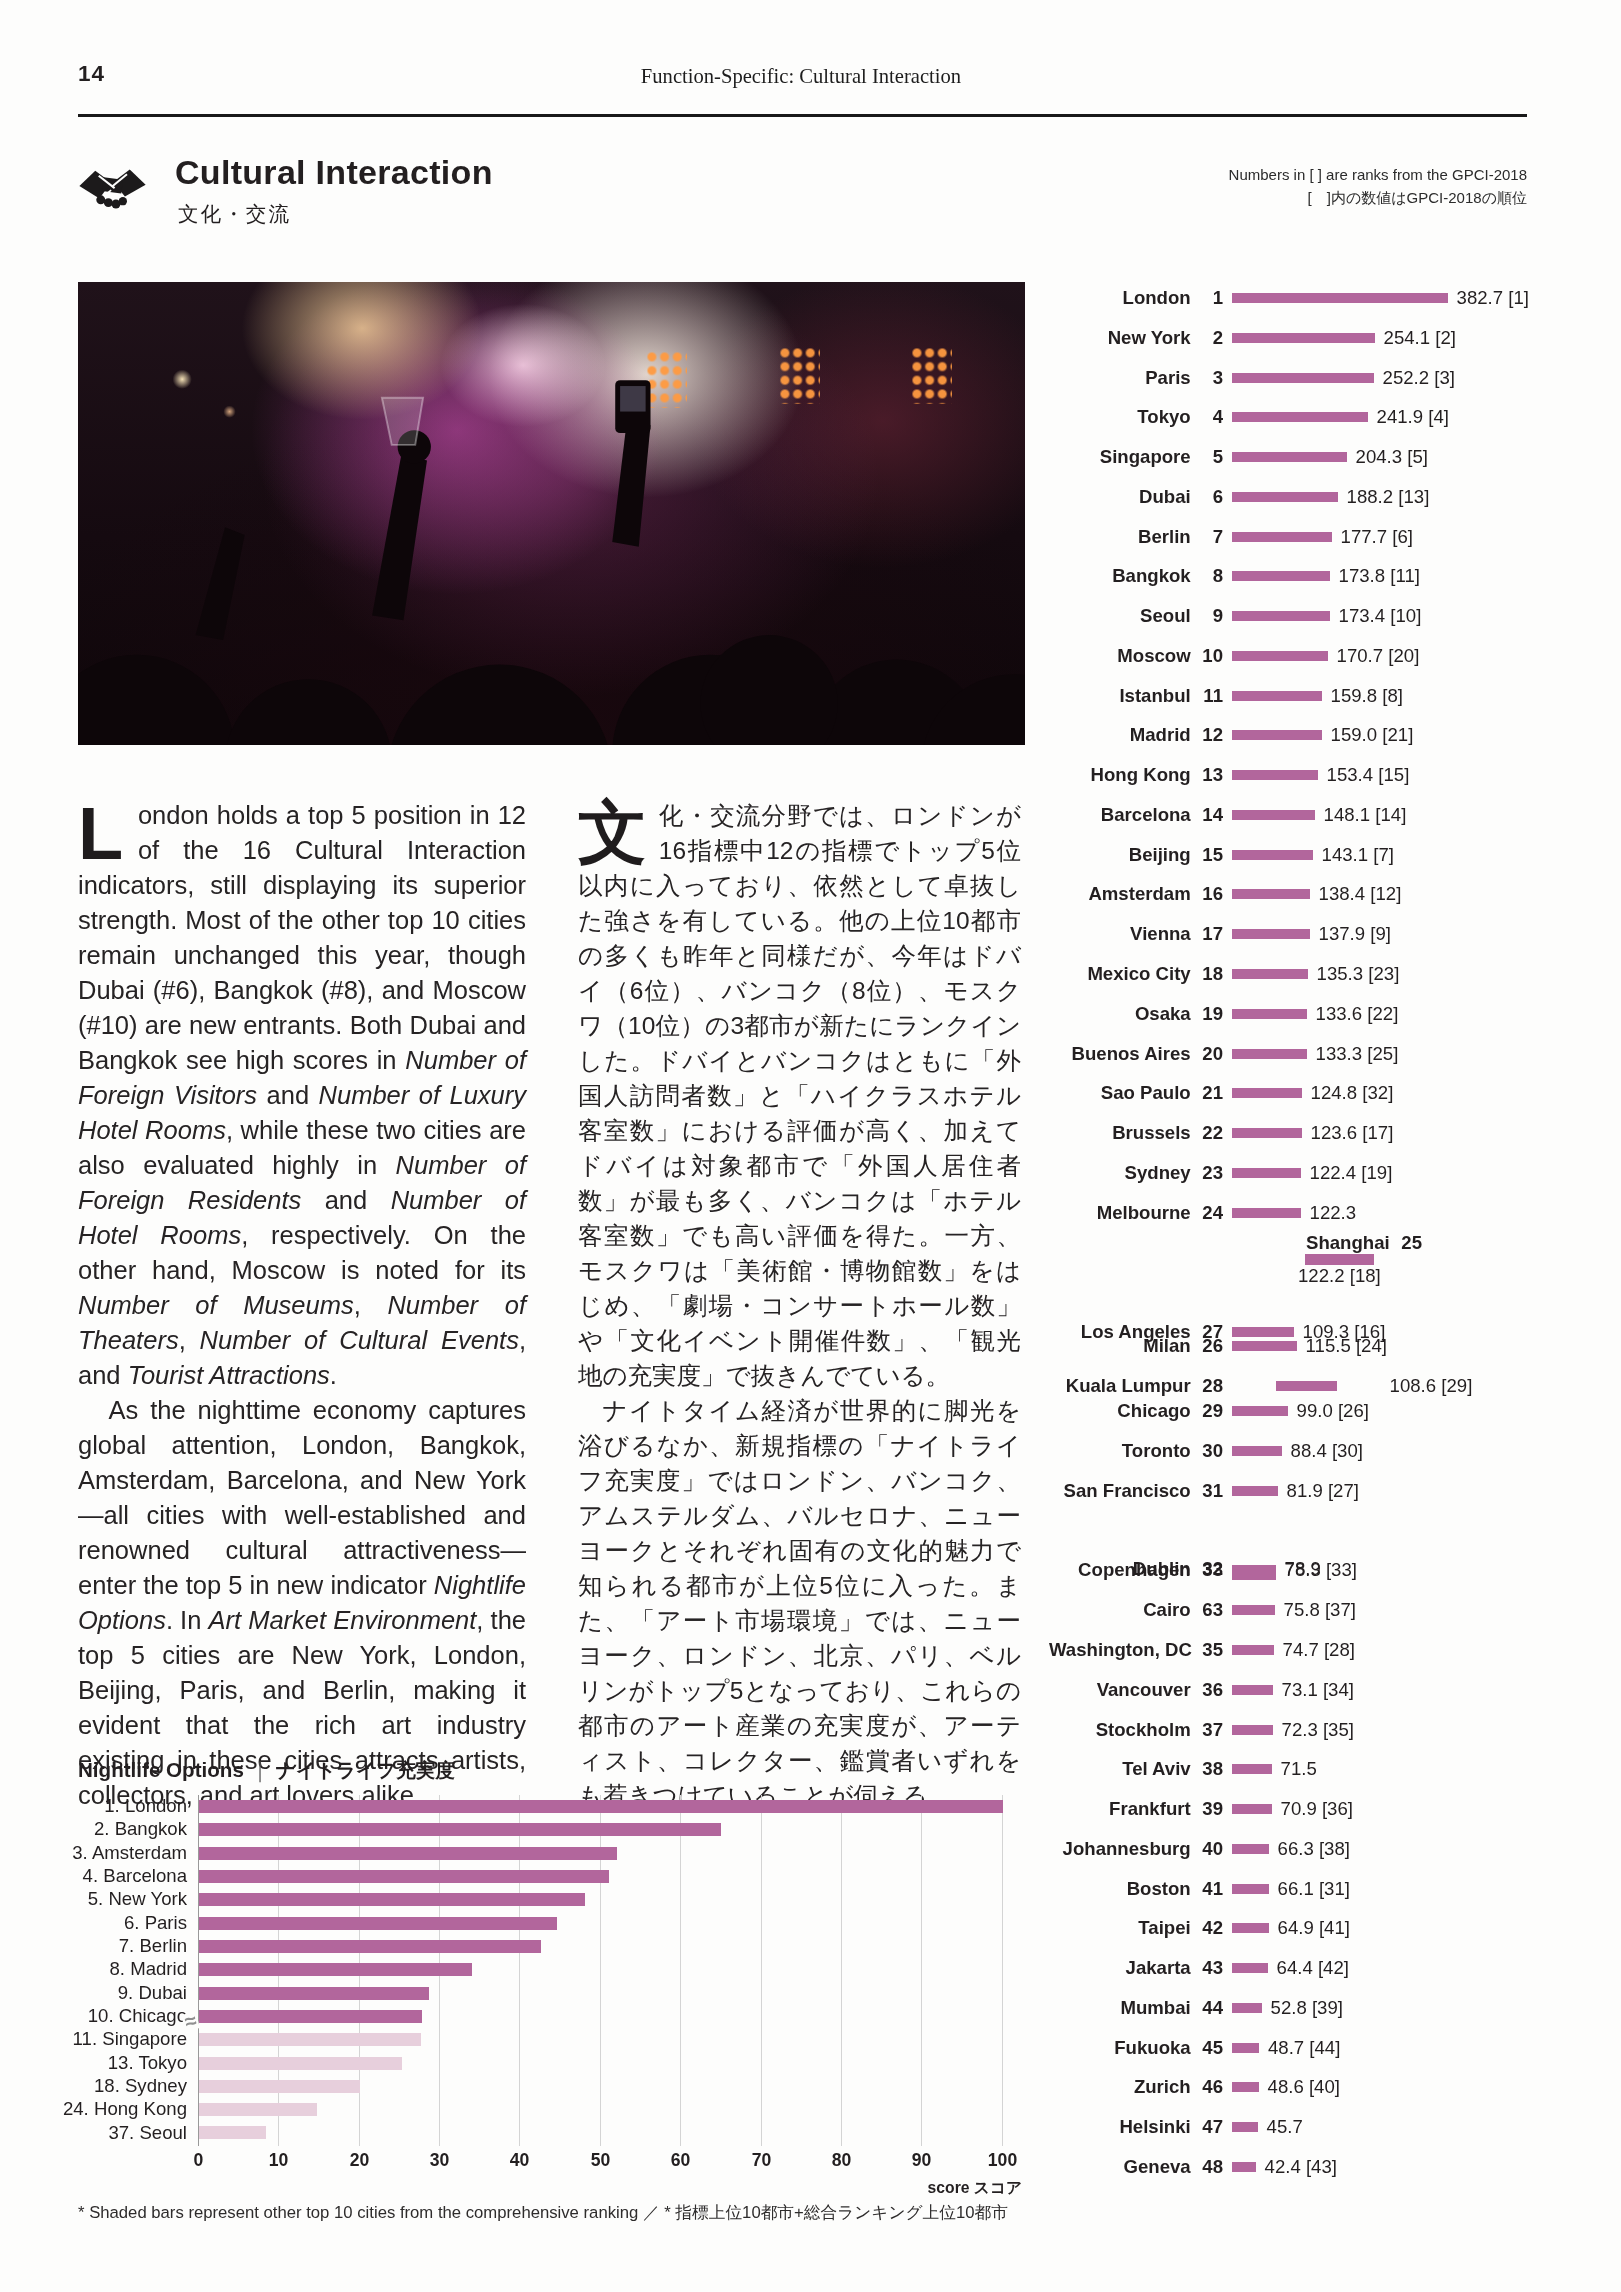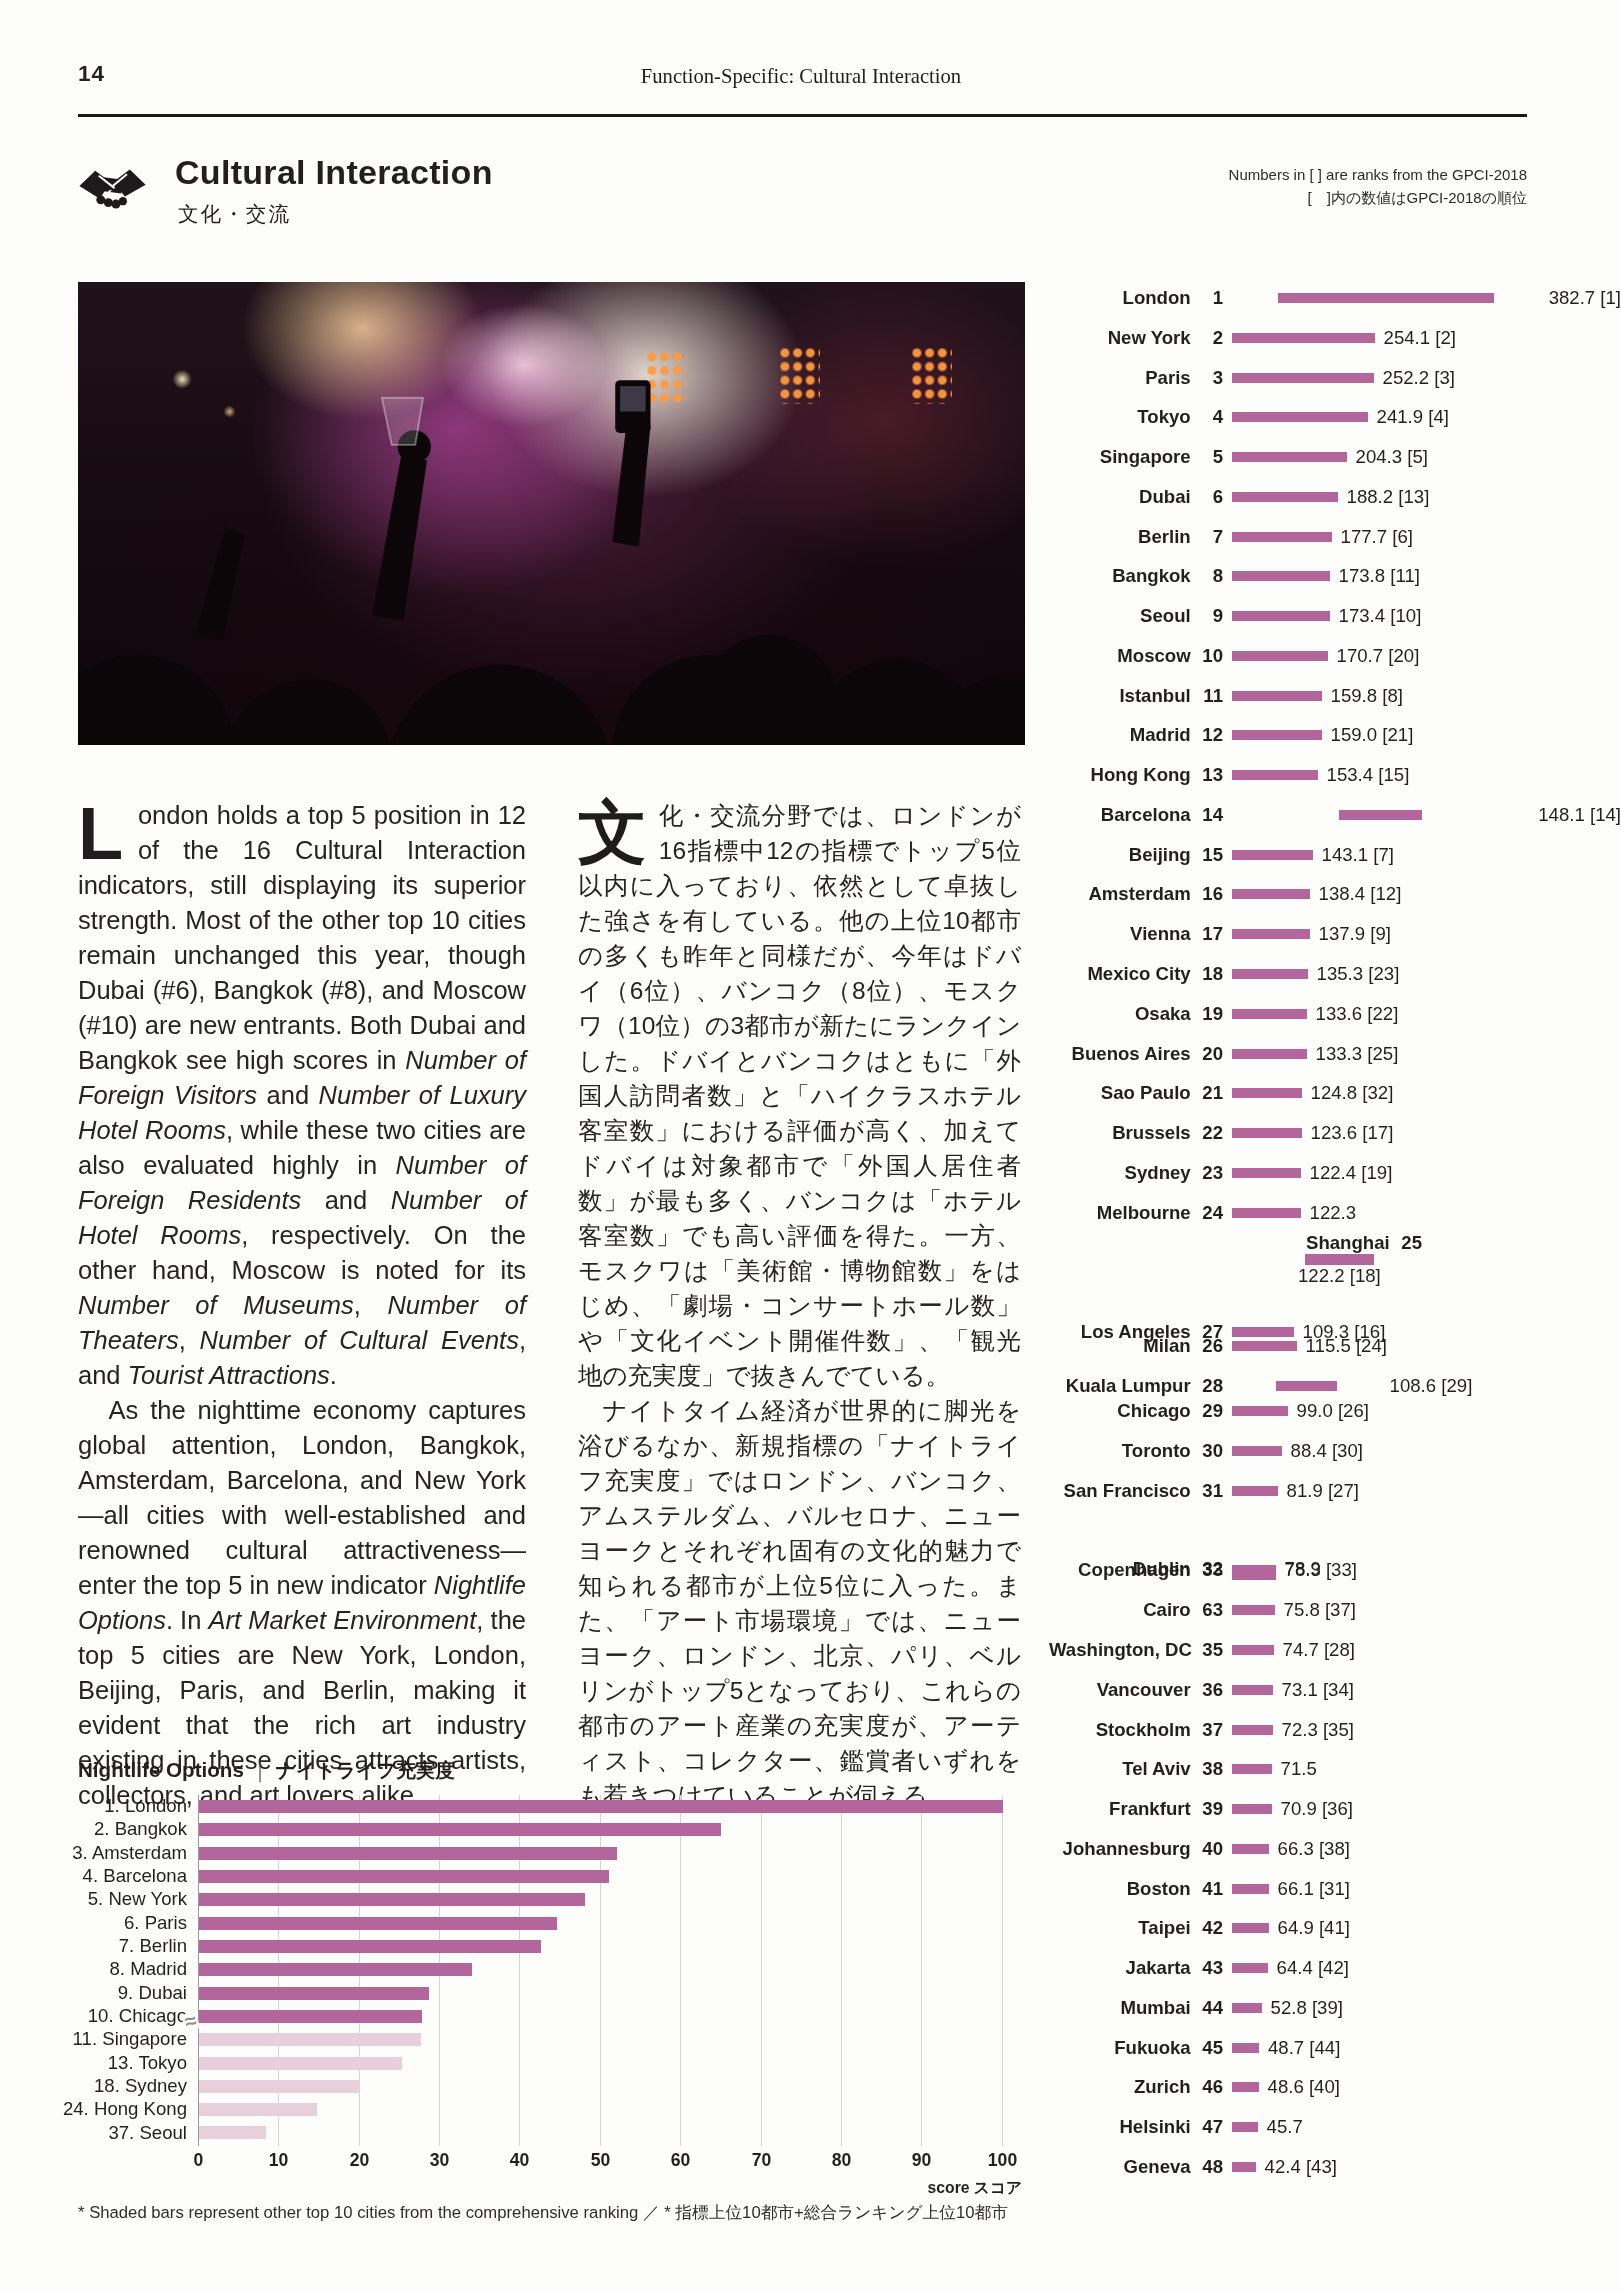--- a/index.html
+++ b/index.html
@@ -141,21 +141,21 @@
     <p><span class="dropcap">L</span><span><span>ondon holds a top 5 position in 12 of the 16 Cultural Interaction indicators, still displaying its superior strength. Most of the other top 10 cities remain unchanged this year, though Dubai (#6), Bangkok (#8), and Moscow (#10) are new entrants. Both Dubai and Bangkok see high scores in </span><em>Number of Foreign Visitors</em><span> and </span><em>Number of Luxury Hotel Rooms</em><span>, while these two cities are also evaluated highly in </span><em>Number of Foreign Residents</em><span> and </span><em>Number of Hotel Rooms</em><span>, respectively. On the other hand, Moscow is noted for its </span><em>Number of Museums</em><span>, </span><em>Number of Theaters</em><span>, </span><em>Number of Cultural Events</em><span>, and </span><em>Tourist Attractions</em><span>.</span></span></p>
     <p><span>As the nighttime economy captures global attention, London, Bangkok, Amsterdam, Barcelona, and New York—all cities with well-established and renowned cultural attractiveness—enter the top 5 in new indicator </span><em>Nightlife Options</em><span>. In </span><em>Art Market Environment</em><span>, the top 5 cities are New York, London, Beijing, Paris, and Berlin, making it evident that the rich art industry existing in these cities attracts artists, collectors, and art lovers alike.</span></p>
   </div>
 
   <div class="jp-col">
     <p><span class="dropcap">文</span><span>化・交流分野では、ロンドンが16指標中12の指標でトップ5位以内に入っており、依然として卓抜した強さを有している。他の上位10都市の多くも昨年と同様だが、今年はドバイ（6位）、バンコク（8位）、モスクワ（10位）の3都市が新たにランクインした。ドバイとバンコクはともに「外国人訪問者数」と「ハイクラスホテル客室数」における評価が高く、加えてドバイは対象都市で「外国人居住者数」が最も多く、バンコクは「ホテル客室数」でも高い評価を得た。一方、モスクワは「美術館・博物館数」をはじめ、「劇場・コンサートホール数」や「文化イベント開催件数」、「観光地の充実度」で抜きんでている。</span></p>
     <p>ナイトタイム経済が世界的に脚光を浴びるなか、新規指標の「ナイトライフ充実度」ではロンドン、バンコク、アムステルダム、バルセロナ、ニューヨークとそれぞれ固有の文化的魅力で知られる都市が上位5位に入った。また、「アート市場環境」では、ニューヨーク、ロンドン、北京、パリ、ベルリンがトップ5となっており、これらの都市のアート産業の充実度が、アーティスト、コレクター、鑑賞者いずれをも惹きつけていることが伺える。</p>
   </div>
 
   <div class="ranking" id="ranking-rows">
-      <div class="rank-row" style="top: 0px; justify-content: space-between;">
+      <div class="rank-row" style="top: 0px;">
         <div class="rank-label">
           <span class="rank-city">London</span>
           <span class="rank-num">1</span>
         </div>
         <div class="rank-bar" style="width: 216px;"></div>
         <span class="rank-val">382.7 [1]</span>
       </div>
       <div class="rank-row" style="top: 40px;">
         <div class="rank-label">
           <span class="rank-city">New York</span>
@@ -245,21 +245,21 @@
         <span class="rank-val">159.0 [21]</span>
       </div>
       <div class="rank-row" style="top: 477px;">
         <div class="rank-label">
           <span class="rank-city">Hong Kong</span>
           <span class="rank-num">13</span>
         </div>
         <div class="rank-bar" style="width: 86px;"></div>
         <span class="rank-val">153.4 [15]</span>
       </div>
-      <div class="rank-row" style="top: 517px; justify-content: space-between;">
+      <div class="rank-row" style="top: 517px;">
         <div class="rank-label">
           <span class="rank-city">Barcelona</span>
           <span class="rank-num">14</span>
         </div>
         <div class="rank-bar" style="width: 83px;"></div>
         <span class="rank-val">148.1 [14]</span>
       </div>
       <div class="rank-row" style="top: 557px;">
         <div class="rank-label">
           <span class="rank-city">Beijing</span>

